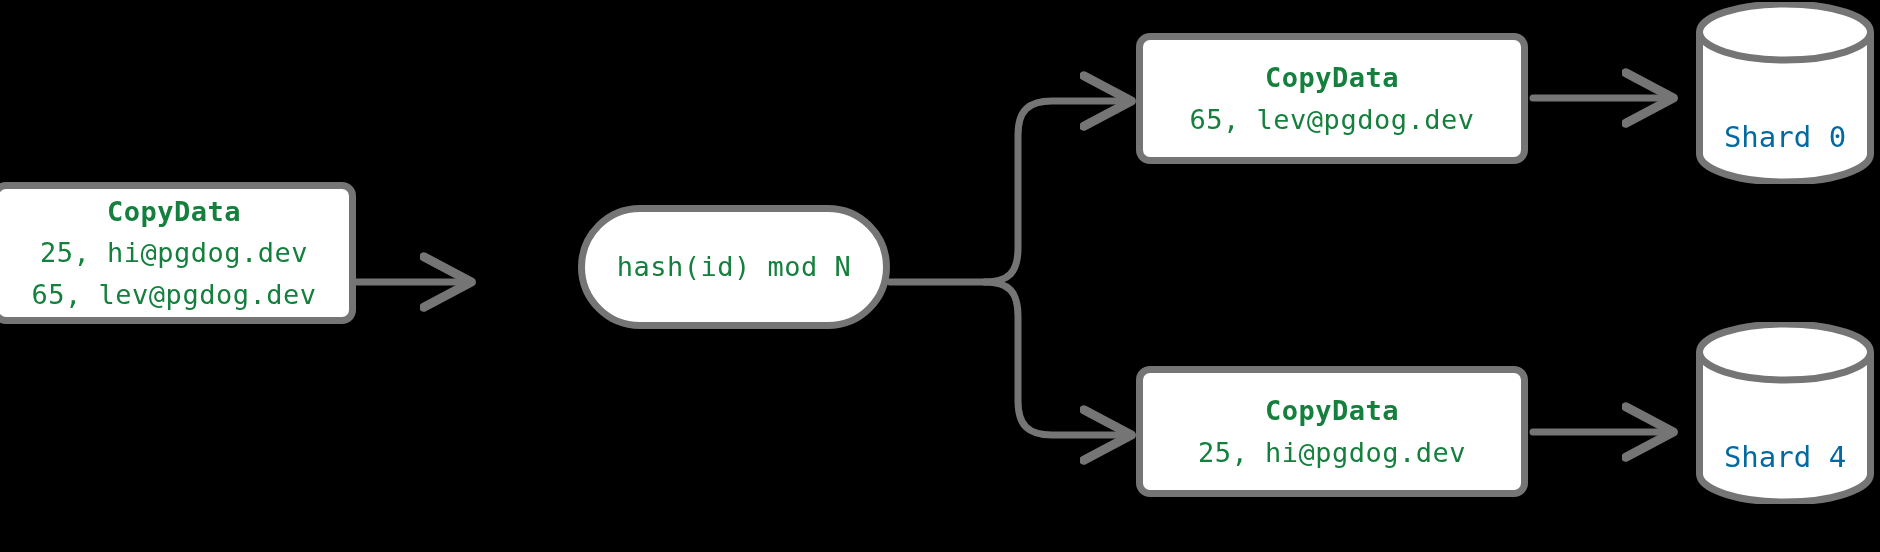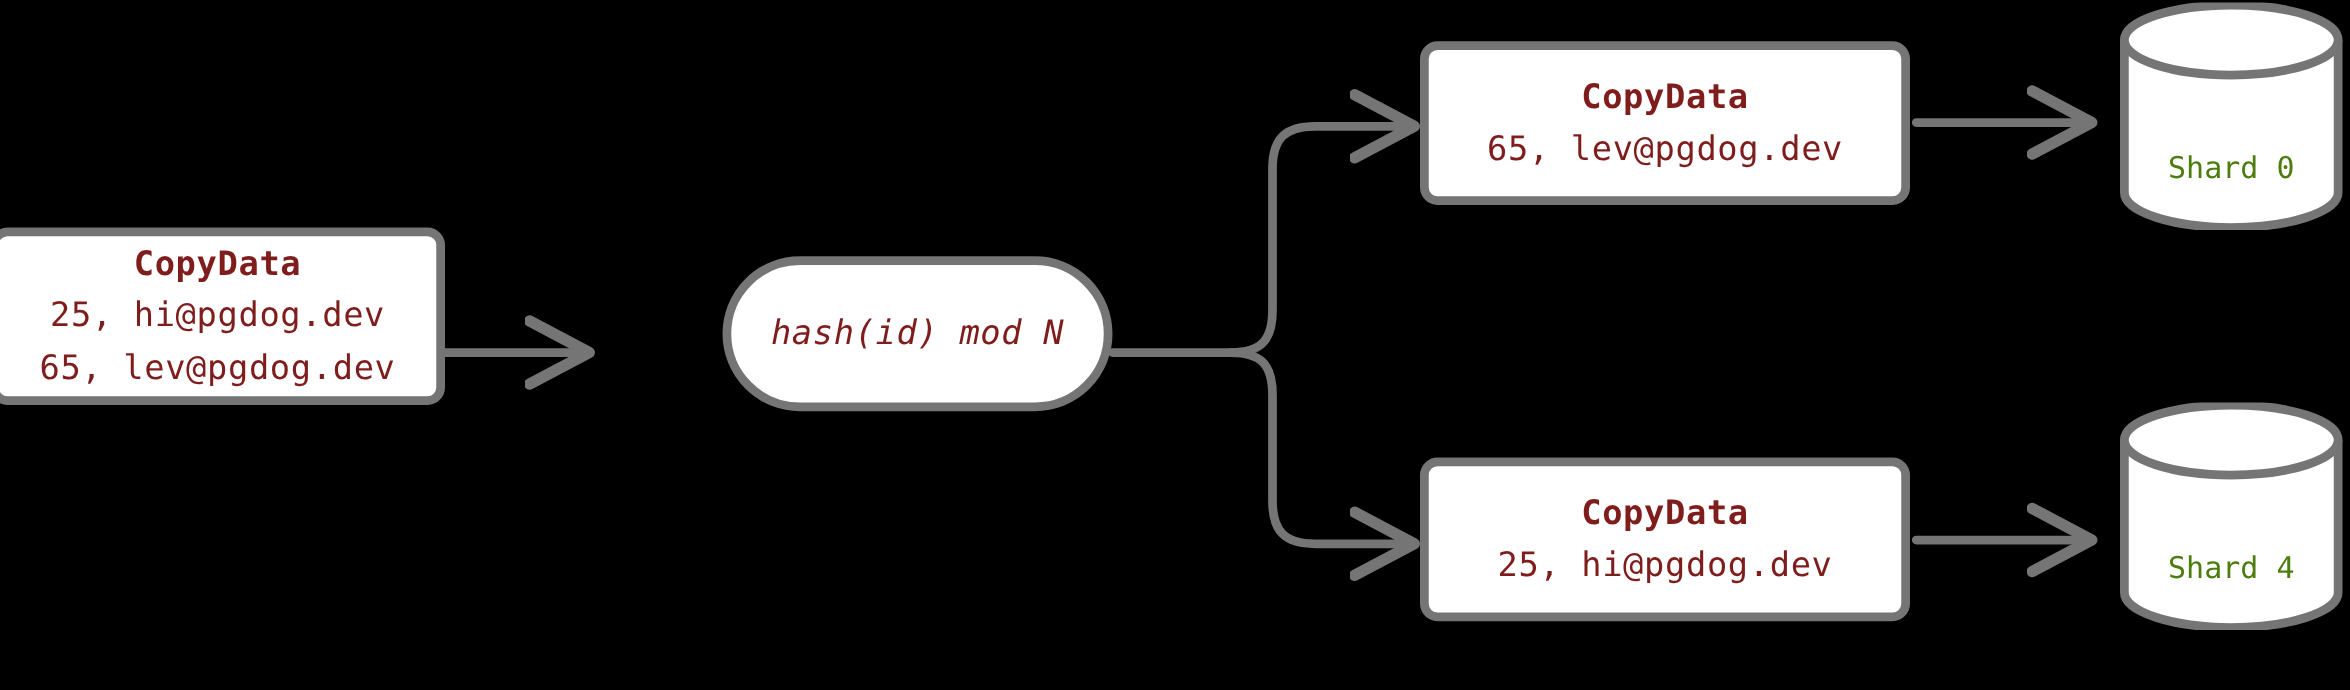--- a/index.html
+++ b/index.html
@@ -37,35 +37,35 @@
   }
   .node-box.pill {
     border-radius: 64px;
   }
   .line {
     font-family: "DejaVu Sans Mono", "Liberation Mono", monospace;
     font-size: 27px;
     letter-spacing: 0.5px;
     line-height: 1.52;
     white-space: pre;
-    color: #7f1d1d;
+    color: #15803d;
   }
   .line.title {
     font-weight: bold;
   }
   .cylinder {
     position: absolute;
   }
   .cyl-label {
     position: absolute;
     width: 100%;
     text-align: center;
     font-family: "DejaVu Sans Mono", "Liberation Mono", monospace;
-    font-size: 24px;
-    color: #4d7c0f;
+    font-size: 29px;
+    color: #0369a1;
     white-space: pre;
   }
 </style>
 </head>
 <body>
 
 <div id="canvas">
 
   <svg class="layer" viewBox="0 0 1880 552" xmlns="http://www.w3.org/2000/svg">
     <defs>
@@ -86,21 +86,21 @@
 
     <path d="M 1533 432 L 1672 432" fill="none" stroke="#757575" stroke-width="7" stroke-linecap="round" marker-end="url(#arrowhead)"></path>
   </svg>
 
   <div class="node-box" style="left:-8px; top:182px; width:364px; height:142px;">
     <div class="line title">CopyData</div>
     <div class="line">25, hi@pgdog.dev</div>
     <div class="line">65, lev@pgdog.dev</div>
   </div>
 
-  <div class="node-box pill" style="left:578px; top:205px; width:312px; height:124px;font-style:italic;">
+  <div class="node-box pill" style="left:578px; top:205px; width:312px; height:124px;">
     <div class="line">hash(id) mod N</div>
   </div>
 
   <div class="node-box" style="left:1136px; top:33px; width:392px; height:131px;">
     <div class="line title">CopyData</div>
     <div class="line">65, lev@pgdog.dev</div>
   </div>
 
   <div class="node-box" style="left:1136px; top:366px; width:392px; height:131px;">
     <div class="line title">CopyData</div>

